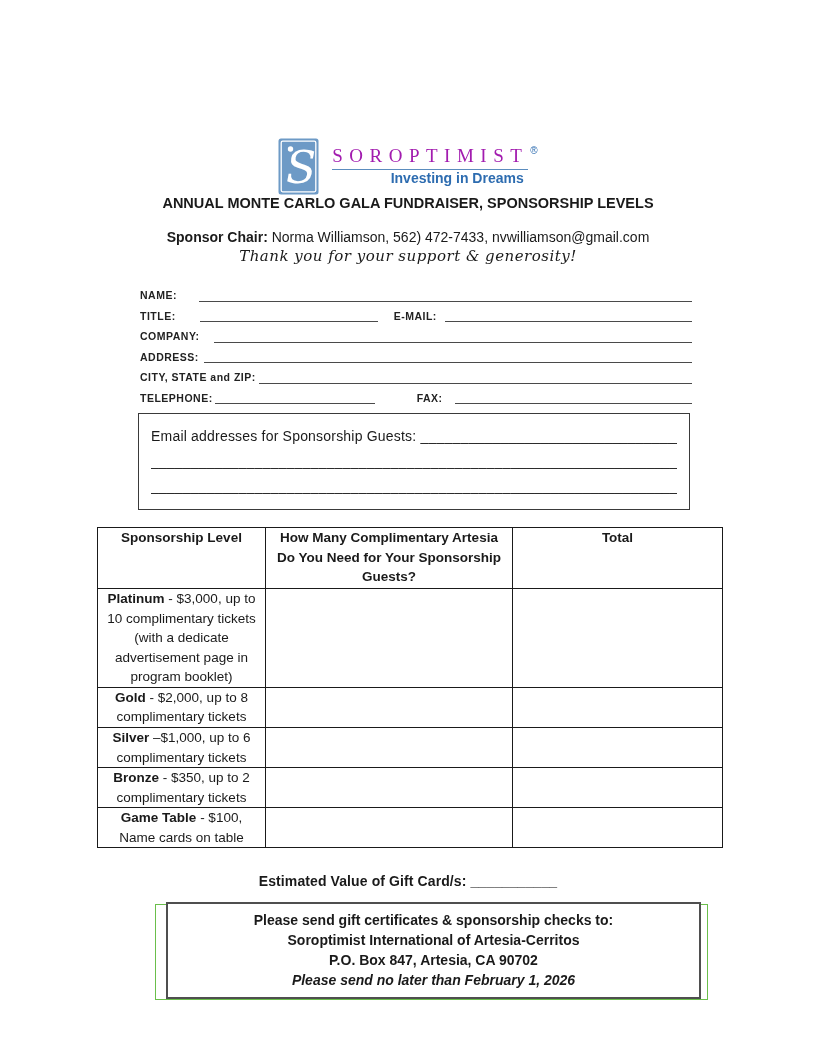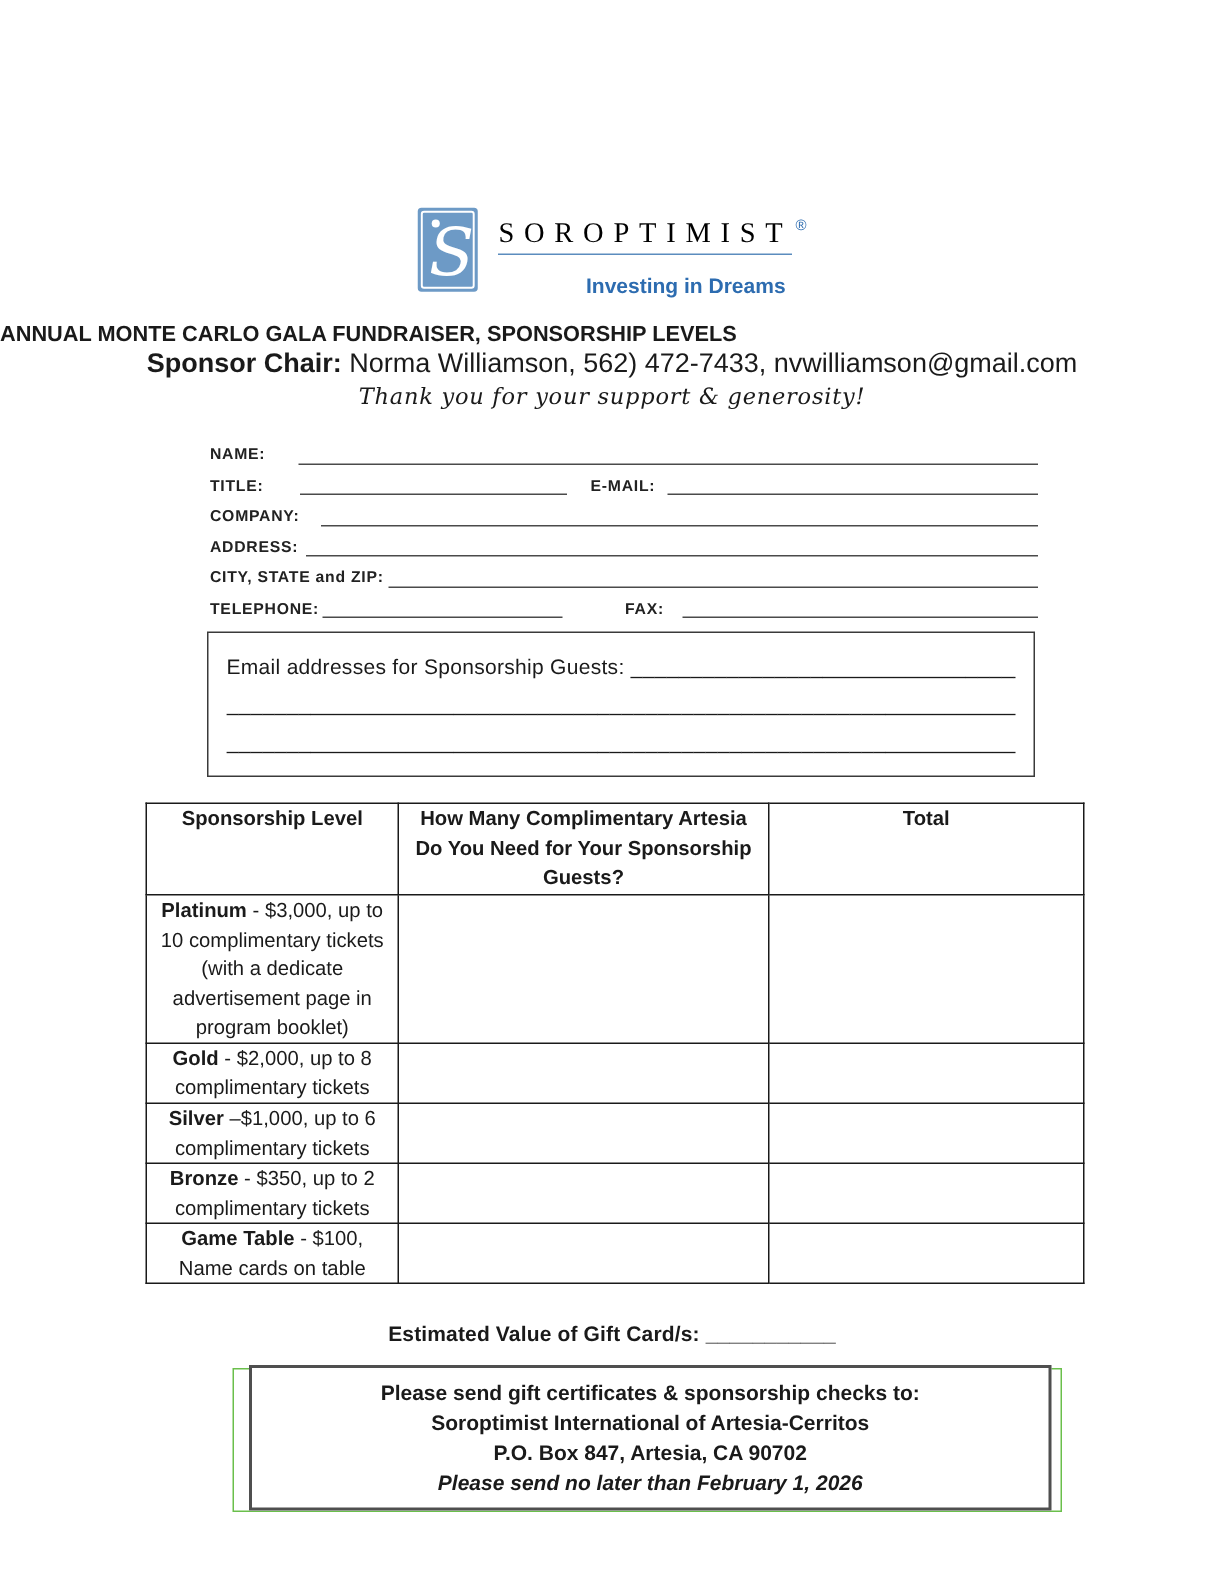--- a/index.html
+++ b/index.html
@@ -10,29 +10,29 @@
     font-family:"Liberation Sans", sans-serif; color:#1a1a1a;
   }
 
   
   .logo-row { padding-top:138px; display:flex; justify-content:center; align-items:flex-start; gap:13px; }
   .s-mark { width:41px; height:57px; display:block; }
   .logo-text { padding-top:8px; }
   .brand-line { display:flex; align-items:flex-start; }
   .brand {
     font-family:"Liberation Serif", serif; font-size:19px; letter-spacing:6.5px;
-    color:#000000; border-bottom:1.5px solid #5b8cbe; padding-bottom:4px; line-height:1;
+    color:#a21caf; border-bottom:1.5px solid #5b8cbe; padding-bottom:4px; line-height:1;
   }
   .reg { font-size:10px; color:#2d6cb0; margin-left:2px; line-height:1; }
-  .tagline { font-weight:700; font-size:14px; color:#2d6cb0; text-align:right; padding-right:14px; margin-top:12px; }
+  .tagline { font-weight:700; font-size:14px; color:#2d6cb0; text-align:right; padding-right:14px; margin-top:0; }
 
   
-  .title { font-weight:700; font-size:14.5px; margin-top:17px; }
+  .title { text-align:center; font-weight:700; font-size:14.5px; }
   .intro { text-align:center; font-size:14px; line-height:1.42; max-width:648px; margin:3px auto 0; }
-  .chair { text-align:center; font-size:18px; margin-top:1px; }
+  .chair { text-align:center; font-size:14px; margin-top:18px; }
   .chair b { font-weight:700; }
   .thanks {
     text-align:center; font-family:"DejaVu Serif", serif; font-style:italic;
     font-size:15px; margin-top:2px; letter-spacing:0.5px;
   }
 
   
   .fields { width:552px; margin:16px 0 0 140px; }
   .frow { display:flex; align-items:flex-end; height:20.5px; }
   .flabel { font-size:10.5px; font-weight:700; letter-spacing:0.5px; white-space:nowrap; color:#222; line-height:1; padding-bottom:1px; }

